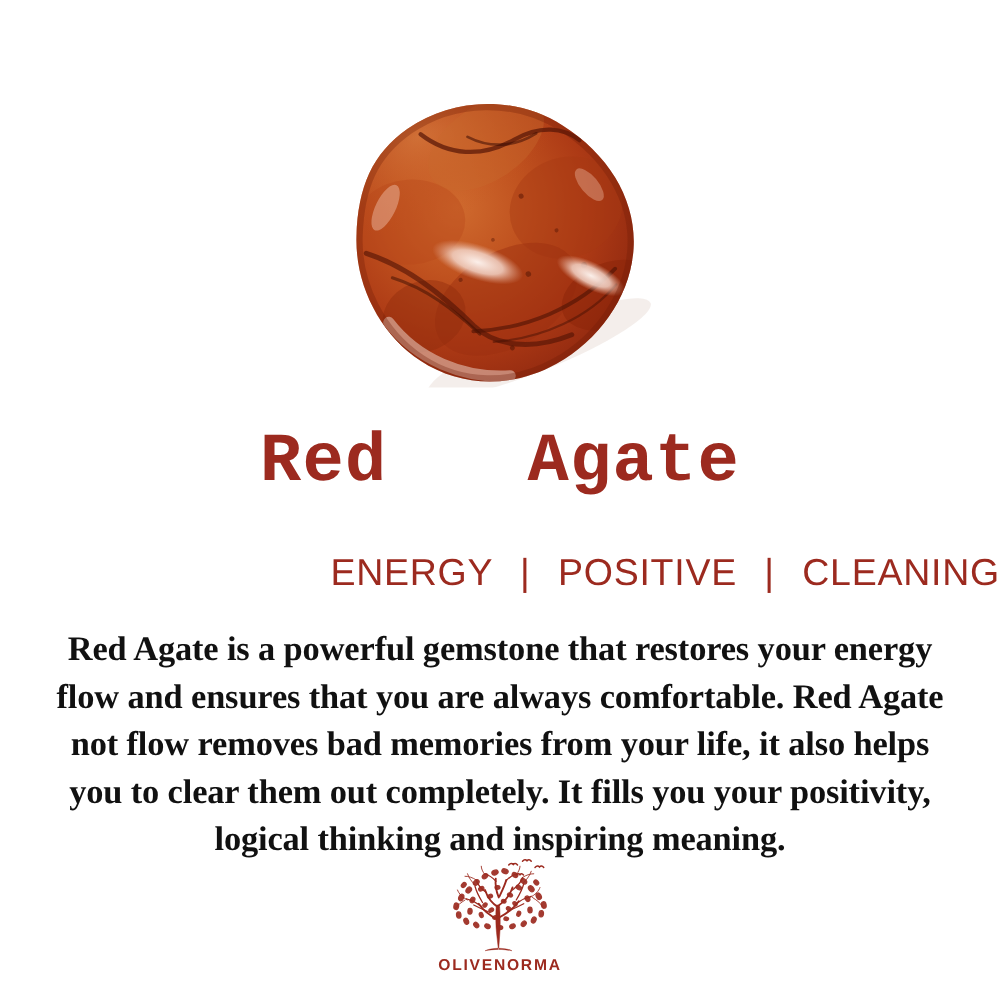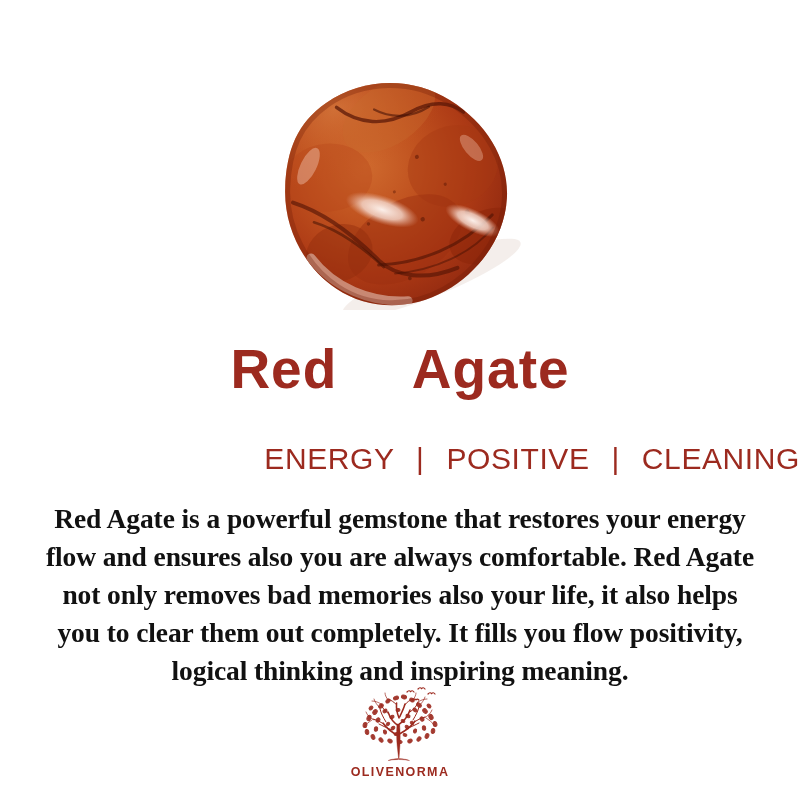--- a/index.html
+++ b/index.html
@@ -30,21 +30,21 @@
   }
   .stone-svg { display: block; width: 262px; height: 240px; }
 
   
   .title {
     position: absolute;
     left: 0;
     top: 340px;
     width: 800px;
     text-align: center;
-    font-family: Liberation Sans, sans-serif;
+    font-family: Liberation Mono, monospace;
     font-size: 55px;
     font-weight: 700;
     letter-spacing: 1px;
     word-spacing: 22px;
     color: #9c2a1f;
     line-height: 1.08;
     white-space: pre;
   }
 
   
@@ -205,23 +205,23 @@
   <div class="subtitle">
     <span>ENERGY</span>
     <span class="sep">|</span>
     <span>POSITIVE</span>
     <span class="sep">|</span>
     <span>CLEANING</span>
   </div>
 
   <div class="body-copy">
     <span class="ln">Red Agate is a powerful gemstone that restores your energy</span>
-    <span class="ln">flow and ensures also you are always comfortable. Red Agate</span>
-    <span class="ln">not only removes bad memories also your life, it also helps</span>
-    <span class="ln">you to clear them out completely. It fills you flow positivity,</span>
+    <span class="ln">flow and ensures that you are always comfortable. Red Agate</span>
+    <span class="ln">not flow removes bad memories from your life, it also helps</span>
+    <span class="ln">you to clear them out completely. It fills you your positivity,</span>
     <span class="ln">logical thinking and inspiring meaning.</span>
   </div>
 
   <div class="logo">
     <svg class="logo-mark" viewBox="0 0 96 78">
       <g fill="#9c2a1f" stroke="#9c2a1f">
 
         <path d="M46.6 74.5 L45.2 62 C44.6 56, 44.4 48, 45.0 40 L47.6 40
                  C48.2 48, 48.4 56, 47.9 62 L47.0 74.5 Z" stroke-width="0.4"></path>
         <path d="M46.4 74.6 C42 74.8, 38.4 75.4, 36 76.6 C39 76.0, 43 75.6, 46.6 75.5 Z" stroke-width="0.3"></path>

